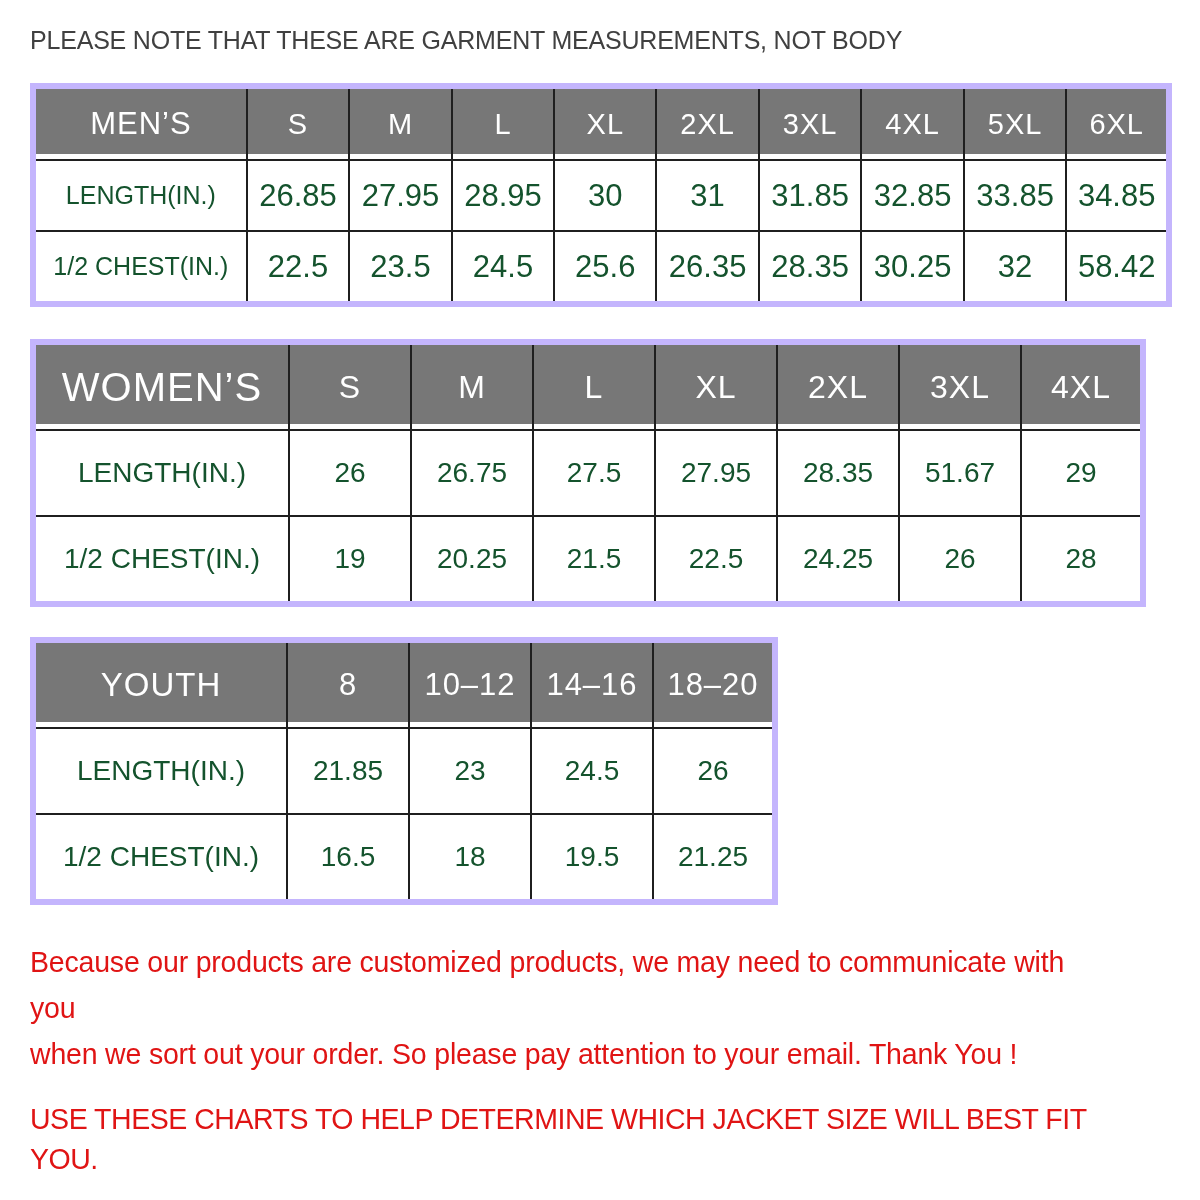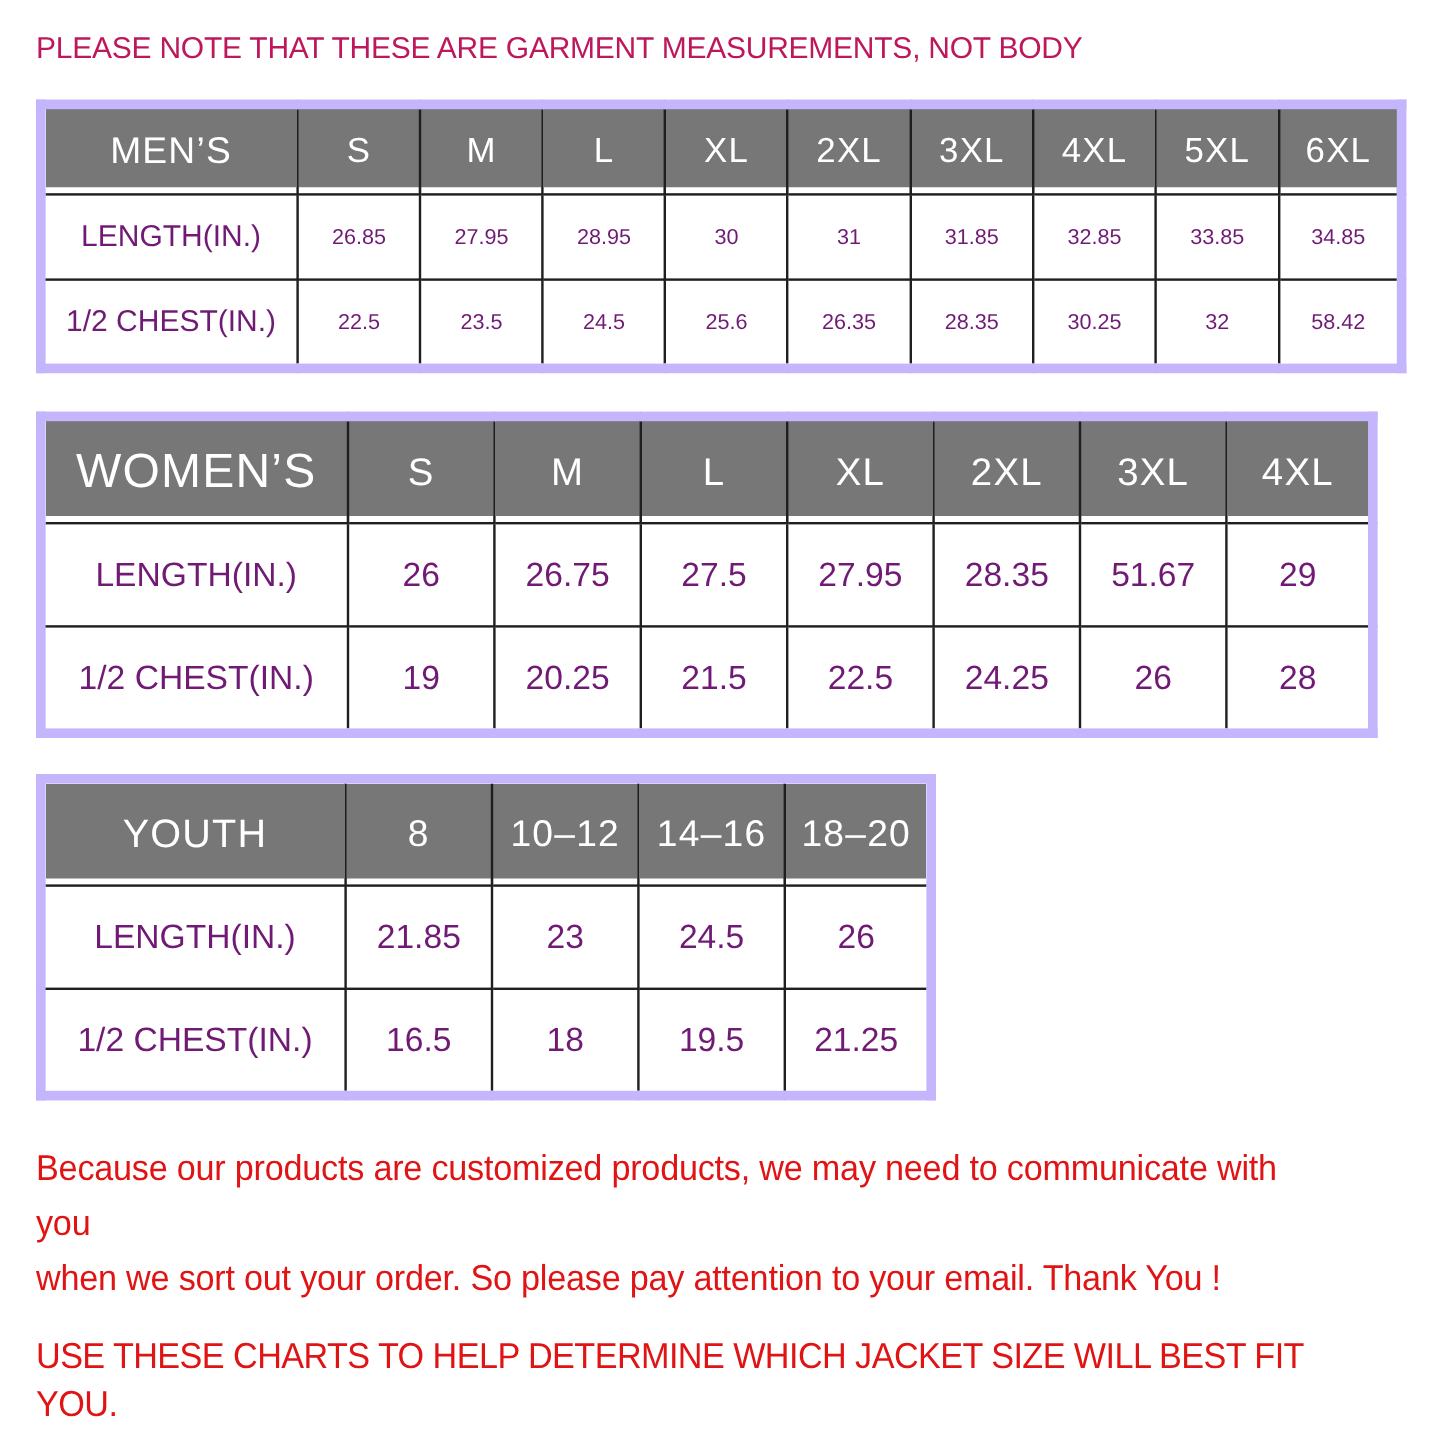--- a/index.html
+++ b/index.html
@@ -3,32 +3,32 @@
 <meta charset="utf-8">
 <style>
   html,body{margin:0;padding:0;background:#fff;}
   body{width:1200px;height:1200px;overflow:hidden;font-family:"Liberation Sans",sans-serif;color:#111;}
   .page{padding:24px 28px 0 30px;}
 
   h1.title{margin:0 0 16px 0;line-height:64px;height:64px;white-space:nowrap;}
   .title-inner{display:inline-block;transform:scaleX(0.74);transform-origin:left center;
     font-size:78px;font-weight:bold;letter-spacing:-2px;word-spacing:26px;color:#0a0a0a;}
 
-  .note{color:#be185d;font-size:25px;line-height:33px;font-weight:400;letter-spacing:-0.2px;margin-bottom:26px;}
+  .note{color:#404040;font-size:25px;line-height:33px;font-weight:400;letter-spacing:-0.2px;margin-bottom:26px;}
 
-  table.size-table{border-collapse:collapse;table-layout:fixed;border:8px solid #c4b5fd;}
+  table.size-table{border-collapse:collapse;table-layout:fixed;border:6px solid #c4b5fd;}
   .size-table th,.size-table td{border:2px solid #1f1f1f;text-align:center;vertical-align:middle;padding:0;overflow:hidden;}
   .size-table thead th{background:#777777;color:#fff;font-weight:400;letter-spacing:1px;
     box-shadow:inset 0 -5px 0 0 #ffffff;}
-  .size-table tbody td{background:#fff;color:#701a75;}
+  .size-table tbody td{background:#fff;color:#14532d;}
 
   .mens{margin-bottom:32px;}
   .mens thead th{height:70px;font-size:29px;}
   .mens thead th.tbl-name{font-size:31px;}
-  .mens tbody td{height:69px;font-size:18px;}
+  .mens tbody td{height:69px;font-size:31px;}
   .mens tbody td.row-label{font-size:25px;}
 
   .womens{margin-bottom:30px;}
   .womens thead th{height:84px;font-size:32px;}
   .womens thead th.tbl-name{font-size:40px;}
   .womens tbody td{height:84px;font-size:28px;}
 
   .youth{margin-bottom:0;padding-left:40px;}
   .youth thead th{height:84px;font-size:31px;}
   .youth thead th.tbl-name{font-size:33px;}

